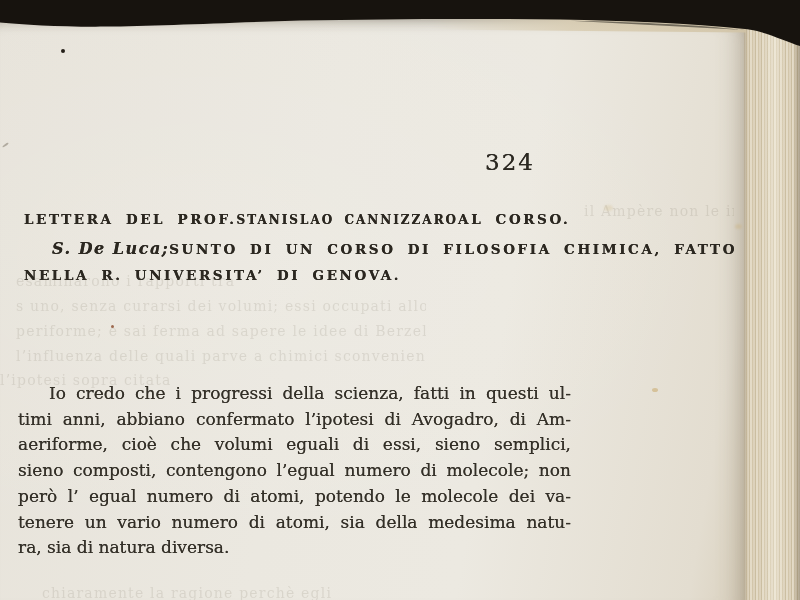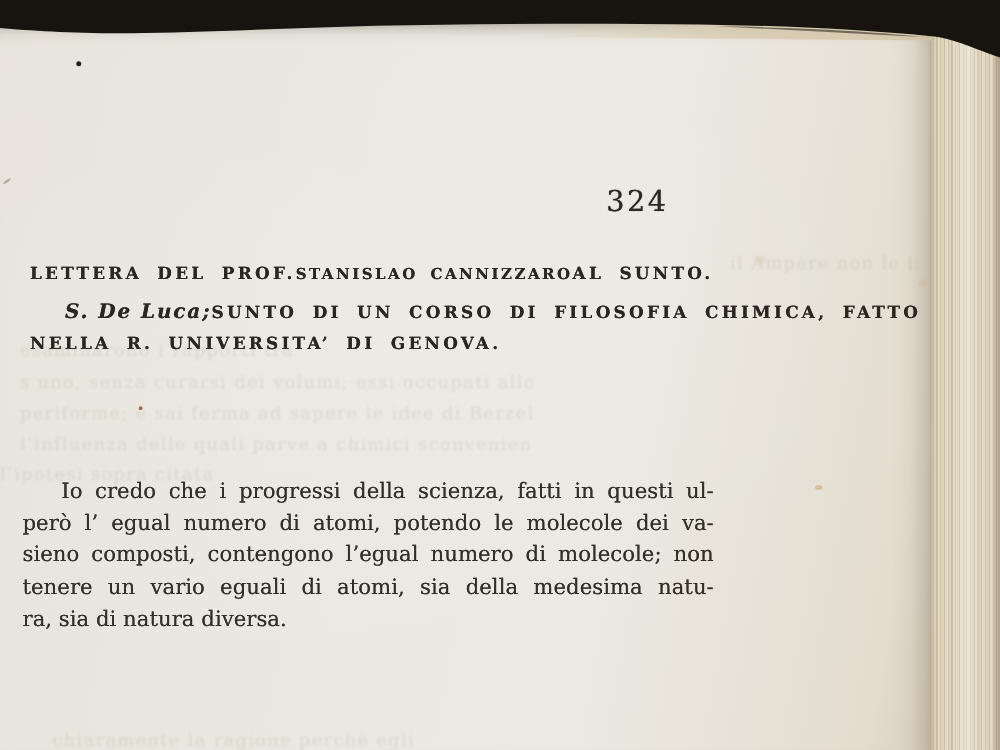--- a/index.html
+++ b/index.html
@@ -71,35 +71,37 @@
 
 <div class="scene">
 
   <div class="page">
 
     <div class="page-number">324</div>
 
     <div class="h-line h1">
       <span class="cap-sm">LETTERA DEL PROF.</span>
       <span class="cap-lg">STANISLAO CANNIZZARO</span>
-      <span class="cap-sm">AL SUNTO.</span>
+      <span class="cap-sm">AL CORSO.</span>
     </div>
 
     <div class="h-line h3 cap-sm">NELLA R. UNIVERSITA’ DI GENOVA.</div>
 
     <div class="h-line h2">
       <span class="h-italic">S. De Luca;</span>
       <span class="cap-sm">SUNTO DI UN CORSO DI FILOSOFIA CHIMICA, FATTO</span>
     </div>
 
     <div class="body-text">
       <div class="bline first">Io credo che i progressi della scienza, fatti in questi ul-</div>
+      <div class="bline">timi anni, abbiano confermato l’ipotesi di Avogadro, di Am-</div>
+      <div class="bline">aeriforme, cioè che volumi eguali di essi, sieno semplici,</div>
+      <div class="bline">sieno composti, contengono l’egual numero di molecole; non</div>
       <div class="bline">però l’ egual numero di atomi, potendo le molecole dei va-</div>
-      <div class="bline">sieno composti, contengono l’egual numero di molecole; non</div>
-      <div class="bline">tenere un vario eguali di atomi, sia della medesima natu-</div>
+      <div class="bline">tenere un vario numero di atomi, sia della medesima natu-</div>
       <div class="bline last">ra, sia di natura diversa.</div>
     </div>
 
     <div class="ghost" style="left:598px;top:186px;width:150px;">il Ampère non le im</div>
     <div class="ghost" style="left:30px;top:256px;width:410px;">esaminarono i rapporti tra</div>
     <div class="ghost" style="left:30px;top:281px;width:410px;">s uno, senza curarsi dei volumi; essi occupati allo stato</div>
     <div class="ghost" style="left:30px;top:306px;width:410px;">periforme; e sai ferma ad sapere le idee di Berzelius, per</div>
     <div class="ghost" style="left:30px;top:331px;width:410px;">l’influenza delle quali parve a chimici sconvenienti coi fatti</div>
     <div class="ghost" style="left:14px;top:355px;width:240px;">l’ipotesi sopra citata</div>
     <div class="ghost" style="left:56px;top:568px;width:500px;">chiaramente la ragione perchè egli</div>

